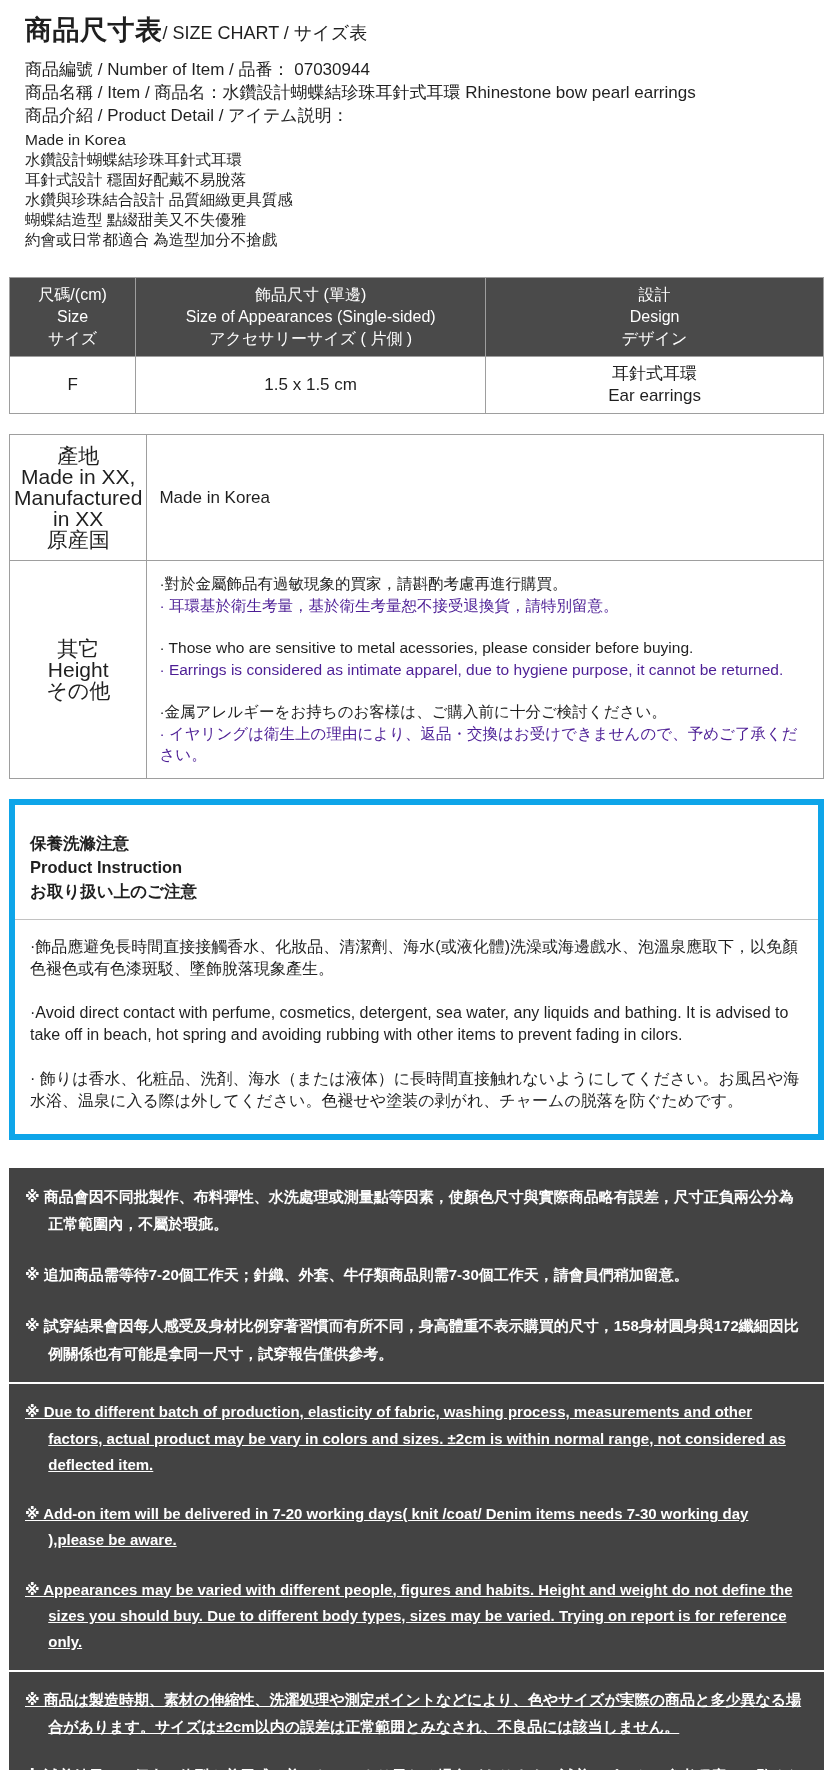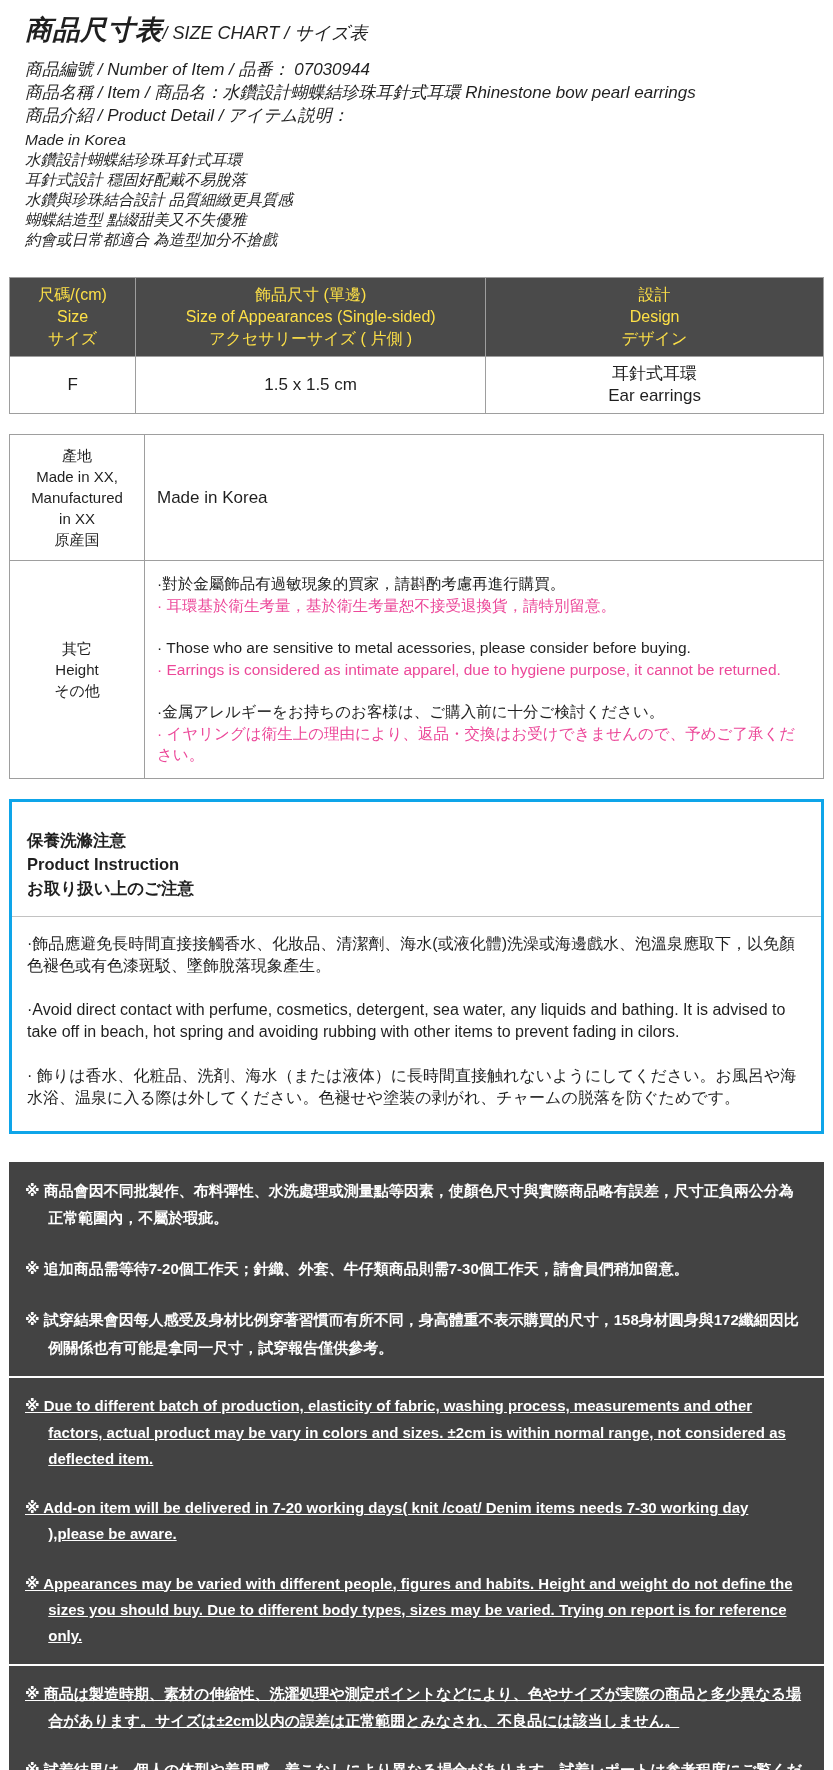--- a/index.html
+++ b/index.html
@@ -7,60 +7,60 @@
   body {
     width: 833px;
     min-height: 1770px;
     margin: 0 auto;
     color: #1f1f1f;
     font-family: "Liberation Sans", "DejaVu Sans", sans-serif;
   }
   .page { padding: 8px 9px 60px 9px; }
 
   
-  .hdr { padding: 4px 16px 0 16px; font-style: italic; }
+  .hdr { padding: 4px 16px 0 16px; }
   .title-row { margin-bottom: 10px; }
   .title-zh { font-size: 27px; font-weight: bold; letter-spacing: 0.5px; }
   .title-suffix { font-size: 18px; font-weight: normal; }
   .meta { font-size: 17px; line-height: 23px; }
   .meta-label, .meta-value { white-space: pre-wrap; }
   .details { margin-top: 3px; }
   .details p { font-size: 15.5px; line-height: 20px; }
 
   
   table { width: 100%; border-collapse: collapse; }
   .size-table { margin-top: 27px; text-align: center; }
   .size-table th {
-    background: #4a4a4a; color: #fde047; font-weight: normal;
+    background: #4a4a4a; color: #ffffff; font-weight: normal;
     font-size: 16px; line-height: 22px; padding: 6px 4px;
     border: 1px solid #9e9e9e;
   }
   .size-table thead th + th { border-left: 1px solid #dcdcdc; }
   .size-table td {
     border: 1px solid #9e9e9e; font-size: 17px; line-height: 22px;
     padding: 6px 4px; height: 52px; vertical-align: middle;
   }
 
   
   .info-table { margin-top: 20px; }
   .info-table th {
     width: 135px; border: 1px solid #9e9e9e; background: #ffffff;
-    font-weight: normal; font-size: 15px; line-height: 21px;
+    font-weight: normal; font-size: 21px; line-height: 21px;
     text-align: center; vertical-align: middle; padding: 10px 4px;
   }
   .info-table td {
     border: 1px solid #9e9e9e; font-size: 15.5px; line-height: 21.5px;
     text-align: left; vertical-align: middle; padding: 12px 12px;
   }
   .origin-value { font-size: 17px; }
   .others-cell .group + .group { margin-top: 21px; }
-  .red { color: #ec4899; }
-
-  
-  .wash-box { margin-top: 20px; border: 3px solid #0ea5e9; }
+  .red { color: #4c1d95; }
+
+  
+  .wash-box { margin-top: 20px; border: 6px solid #0ea5e9; }
   .wash-title {
     padding: 26px 15px 16px 15px; border-bottom: 1px solid #c2c2c2;
     font-weight: bold; font-size: 16.5px; line-height: 24px;
   }
   .wash-body { padding: 16px 15px 22px 15px; }
   .wash-body p { font-size: 16px; line-height: 22px; }
   .wash-body p + p { margin-top: 22px; }
 
   
   .notes { margin-top: 28px; }

